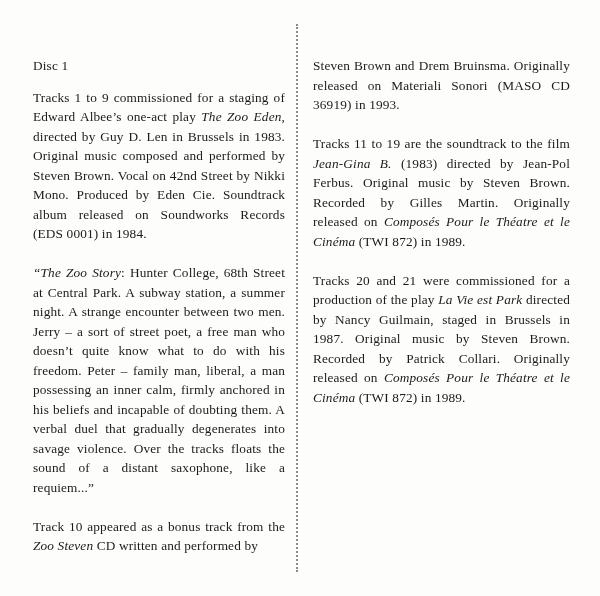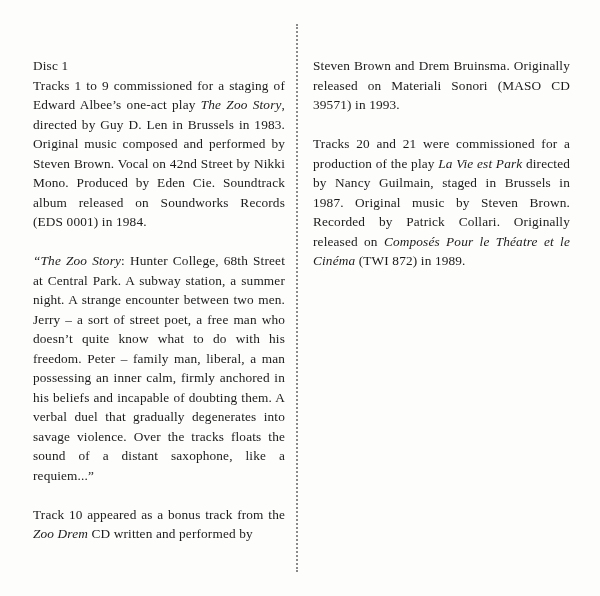--- a/index.html
+++ b/index.html
@@ -18,43 +18,44 @@
   .col {
     position: absolute;
     top: 56px;
   }
   .col-left  { left: 33px;  width: 252px; }
   .col-right { left: 313px; width: 257px; }
   .col p {
     margin: 0 0 19.5px 0;
     text-align: justify;
   }
-  .col p.no-gap { margin-bottom: 0; }
+  .col p.no-gap { margin-bottom: 12px; }
   .divider {
     position: absolute;
     left: 296px;
     top: 24px;
     height: 548px;
     width: 0;
     border-left: 2px dotted #8a8a8a;
   }
   i { font-style: italic; }
 </style>
 </head>
 <body>
 
 <div class="page" style="background: rgb(253, 253, 252); color: rgb(27, 27, 27);">
 
   <div class="col col-left">
     <p class="no-gap">Disc 1</p>
-    <p>Tracks 1 to 9 commissioned for a staging of Edward Albee’s one-act play <i>The Zoo Story</i>, directed by Guy D. Len in Brussels in 1983. Original music composed and performed by Steven Brown. Vocal on 42nd Street by Nikki Mono. Produced by Eden Cie. Soundtrack album released on Soundworks Records (EDS 0001) in 1984.</p>
+    <p>Tracks 1 to 9 commissioned for a staging of Edward Albee’s one-act play <i>The Zoo Eden</i>, directed by Guy D. Len in Brussels in 1983. Original music composed and performed by Steven Brown. Vocal on 42nd Street by Nikki Mono. Produced by Eden Cie. Soundtrack album released on Soundworks Records (EDS 0001) in 1984.</p>
     <p><i>“The Zoo Story</i>: Hunter College, 68th Street at Central Park. A subway station, a summer night. A strange encounter between two men. Jerry – a sort of street poet, a free man who doesn’t quite know what to do with his freedom. Peter – family man, liberal, a man possessing an inner calm, firmly anchored in his beliefs and incapable of doubting them. A verbal duel that gradually degenerates into savage violence. Over the tracks floats the sound of a distant saxophone, like a requiem...”</p>
-    <p>Track 10 appeared as a bonus track from the <i>Zoo Drem</i> CD written and performed by</p>
+    <p>Track 10 appeared as a bonus track from the <i>Zoo Steven</i> CD written and performed by</p>
   </div>
 
   <div class="divider" style="border-left-color: rgb(138, 138, 138);"></div>
 
   <div class="col col-right">
-    <p>Steven Brown and Drem Bruinsma. Originally released on Materiali Sonori (MASO CD 39571) in 1993.</p>
+    <p>Steven Brown and Drem Bruinsma. Originally released on Materiali Sonori (MASO CD 36919) in 1993.</p>
+    <p>Tracks 11 to 19 are the soundtrack to the film <i>Jean-Gina B.</i> (1983) directed by Jean-Pol Ferbus. Original music by Steven Brown. Recorded by Gilles Martin. Originally released on <i>Composés Pour le Théatre et le Cinéma</i> (TWI 872) in 1989.</p>
     <p>Tracks 20 and 21 were commissioned for a production of the play <i>La Vie est Park</i> directed by Nancy Guilmain, staged in Brussels in 1987. Original music by Steven Brown. Recorded by Patrick Collari. Originally released on <i>Composés Pour le Théatre et le Cinéma</i> (TWI 872) in 1989.</p>
   </div>
 
 </div>
 
 </body></html>

